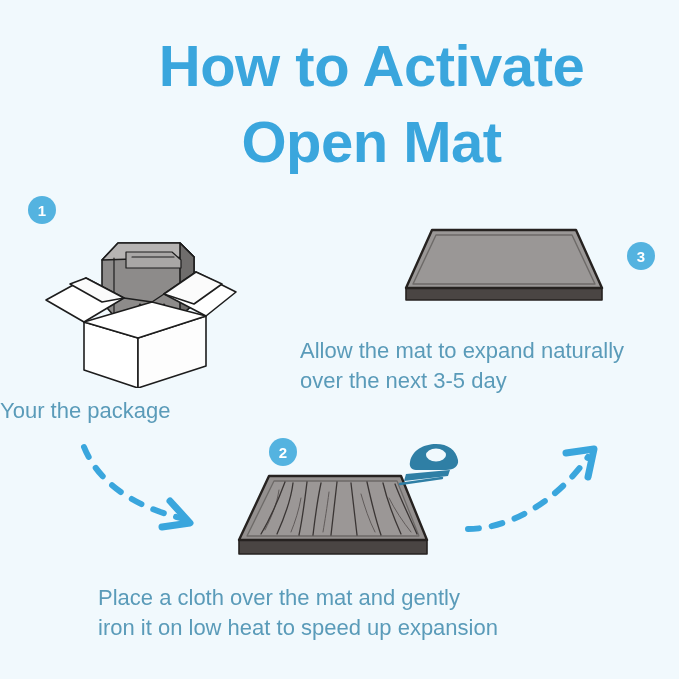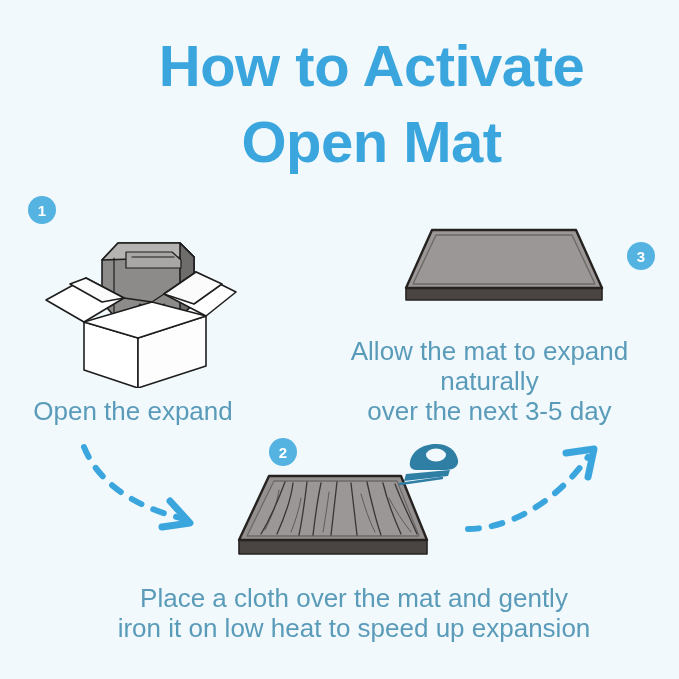--- a/index.html
+++ b/index.html
@@ -56,38 +56,38 @@
     box-sizing: border-box;
   }
   #badge-1 { left: 28px;  top: 196px; }
   #badge-2 { left: 269px; top: 438px; }
   #badge-3 { left: 627px; top: 242px; }
 
   
   .caption {
     position: absolute;
     color: #5a9bb9;
-    font-size: 26px;
+    font-size: 22px;
     line-height: 30px;
-    text-align: center;
+    text-align: left;
     font-family: "Liberation Sans", sans-serif;
     white-space: pre-line;
   }
   #caption-1 {
     left: 0px;
     top: 396px;
     width: 266px;
   }
   #caption-3 {
     left: 300px;
     top: 336px;
     width: 379px;
   }
   #caption-2 {
-    left: 109px;
+    left: 98px;
     top: 583px;
     width: 490px;
   }
 
   
   .art {
     position: absolute;
   }
   #art-box   { left: 40px;  top: 218px; }
   #art-mat3  { left: 398px; top: 222px; }
@@ -134,21 +134,21 @@
 
         <path d="M46 60 L84 80 L62 84 L30 66 Z" fill="#fbfbfb" stroke="#1d1d1d"></path>
 
         <path d="M156 54 L124 76 L154 86 L182 66 Z" fill="#fbfbfb" stroke="#1d1d1d"></path>
 
         <path d="M84 80 L112 84 L124 76" fill="none" stroke="#1d1d1d" stroke-width="1.3"></path>
       </g>
     </svg>
   </div>
 
-  <div class="caption" id="caption-1">Open the expand</div>
+  <div class="caption" id="caption-1">Your the package</div>
 
   <div class="badge" id="badge-3">3</div>
 
   <div class="art" id="art-mat3">
     <svg width="212" height="96" viewBox="0 0 212 96" xmlns="http://www.w3.org/2000/svg">
 
       <path d="M8 66 L204 66 L204 78 L8 78 Z" fill="#4a4543" stroke="#262220" stroke-width="1.6" stroke-linejoin="round"></path>
 
       <path d="M34 8 L178 8 L204 66 L8 66 Z" fill="#9a9796" stroke="#262220" stroke-width="2.4" stroke-linejoin="round"></path>
 

